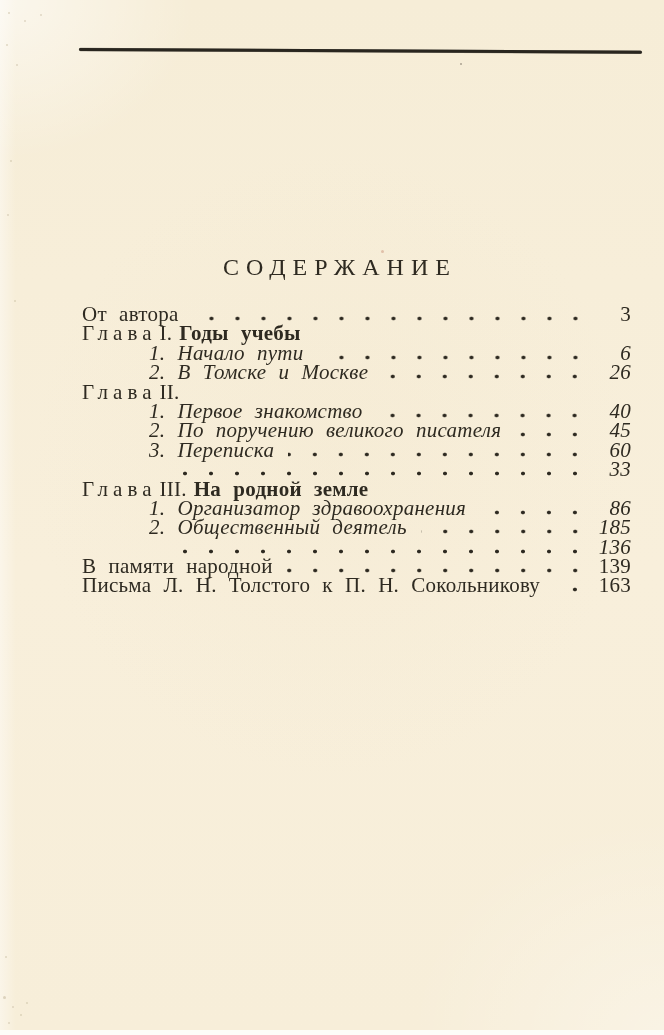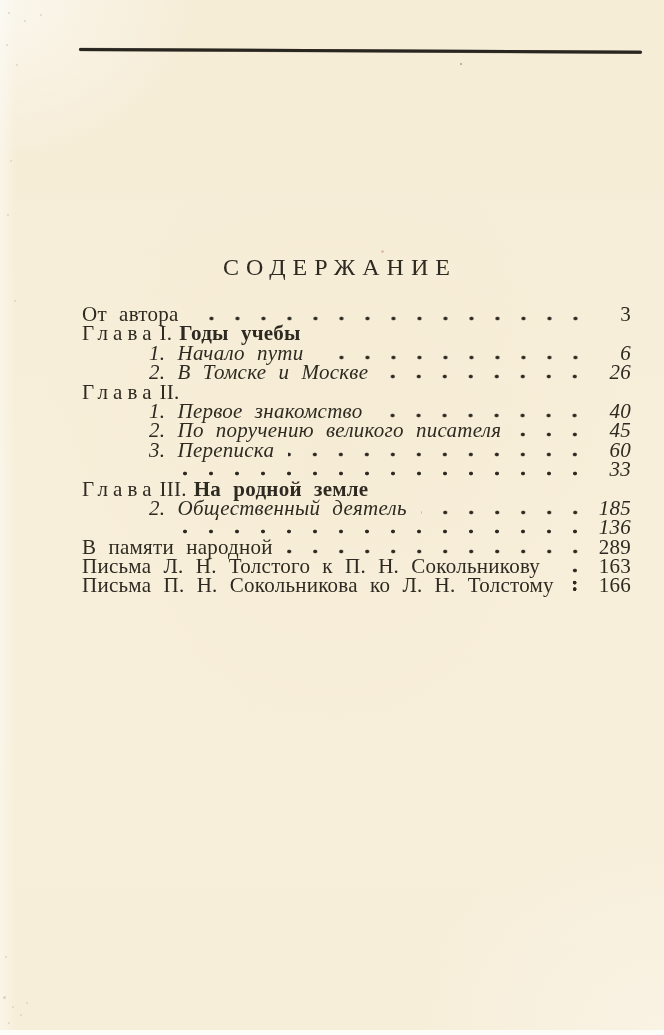--- a/index.html
+++ b/index.html
@@ -129,49 +129,49 @@
     <span class="leader dots"></span>
     <span class="pagenum">33</span>
   </div>
 
   <div class="row">
     <span class="chap-prefix">Глава</span>
     <span class="chap-numeral">III.</span>
     <span class="chap-title">На родной земле</span>
   </div>
 
+  <div class="row indent">
+    <span class="label">1. Организатор здравоохранения</span>
+    <span class="leader dots"></span>
+    <span class="pagenum">86</span>
+  </div>
 
   <div class="row indent">
     <span class="label">2. Общественный деятель</span>
     <span class="leader dots"></span>
     <span class="pagenum">185</span>
   </div>
 
   <div class="row indent">
     <span class="leader dots"></span>
     <span class="pagenum">136</span>
   </div>
 
   <div class="row">
     <span class="label">В памяти народной</span>
     <span class="leader dots"></span>
-    <span class="pagenum">289</span>
+    <span class="pagenum">139</span>
   </div>
 
   <div class="row">
     <span class="label">Письма Л. Н. Толстого к П. Н. Сокольникову</span>
     <span class="leader dots"></span>
     <span class="pagenum">163</span>
   </div>
 
-  <div class="row">
-    <span class="label">Письма П. Н. Сокольникова ко Л. Н. Толстому</span>
-    <span class="leader colons"></span>
-    <span class="pagenum">166</span>
-  </div>
 </div>
 
   <div class="speck" style="left:8px;top:12px;width:2px;height:2px;background:#c9bda2;"></div>
   <div class="speck" style="left:24px;top:20px;width:2px;height:2px;background:#cabfa5;"></div>
   <div class="speck" style="left:6px;top:44px;width:2px;height:2px;background:#c9bda2;"></div>
   <div class="speck" style="left:16px;top:64px;width:2px;height:2px;background:#cabfa5;"></div>
   <div class="speck" style="left:40px;top:14px;width:2px;height:2px;background:#cabfa5;"></div>
   <div class="speck" style="left:10px;top:160px;width:2px;height:2px;background:#c9bda2;"></div>
   <div class="speck" style="left:7px;top:214px;width:2px;height:2px;background:#cabfa5;"></div>
   <div class="speck" style="left:14px;top:300px;width:2px;height:2px;background:#c9bda2;"></div>

